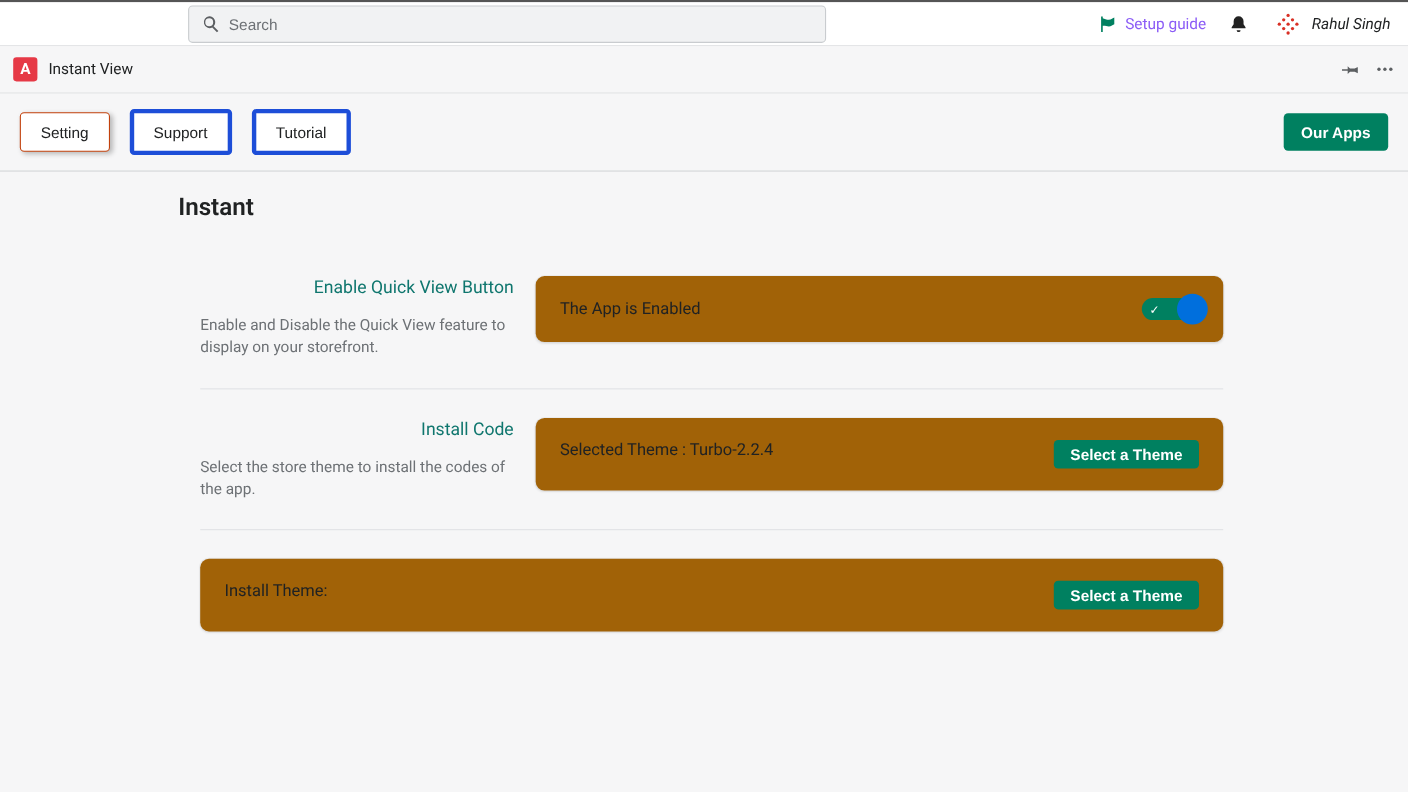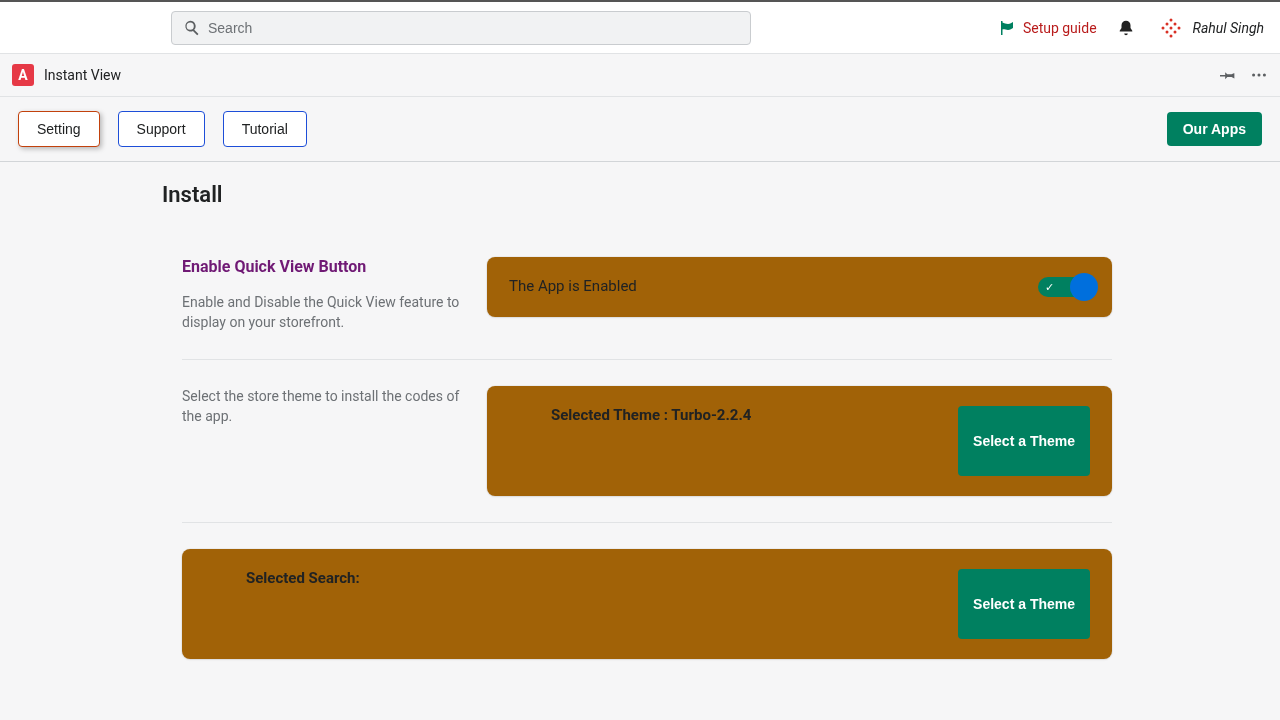--- a/index.html
+++ b/index.html
@@ -1,60 +1,60 @@
 <!DOCTYPE html>
 <html><head>
 <meta charset="utf-8">
 <style>
   * { box-sizing: border-box; margin: 0; padding: 0; }
   body { font-family: -apple-system, BlinkMacSystemFont, "Segoe UI", Roboto, sans-serif; background: #f6f6f7; color: #202223; width: 1280px; height: 720px; overflow: hidden; border-top: 2px solid #555; }
 
   
-  .topbar { height: 52px; background: #fff; display: flex; align-items: center; padding: 0 16px; border-bottom: 1px solid #e1e3e5; }
+  .topbar { height: 40px; background: #fff; display: flex; align-items: center; padding: 0 16px; border-bottom: 1px solid #e1e3e5; }
   .search-wrap { position: relative; margin-left: 155px; width: 580px; }
   .search-wrap .search-icon { position: absolute; left: 12px; top: 50%; transform: translateY(-50%); color: #5c5f62; }
   .search-input { width: 100%; height: 34px; background: #f1f2f3; border: 1px solid #c9cccf; border-radius: 4px; padding: 0 12px 0 36px; font-size: 14px; color: #6d7175; }
   .search-input::placeholder { color: #6d7175; }
   .topbar-spacer { flex: 1; }
-  .setup-guide { display: flex; align-items: flex-end; gap: 8px; color: #b91c1c; font-size: 14px; margin-right: 20px; cursor: pointer; }
+  .setup-guide { display: flex; align-items: flex-end; gap: 8px; color: #8b5cf6; font-size: 14px; margin-right: 20px; cursor: pointer; }
   .flag-icon { color: #008060; }
   .bell-icon { color: #222; margin-right: 22px; cursor: pointer; }
   .avatar-blob { width: 28px; height: 24px; margin-right: 8px; }
   .topbar-user { display: flex; align-items: center; font-size: 14px; color: #202223; cursor: pointer; font-style: italic; }
 
   
   .apphdr { height: 43px; background: #f6f6f7; border-bottom: 1px solid #e1e3e5; display: flex; align-items: center; padding: 0 12px; }
   .app-icon { width: 22px; height: 22px; background: #e63946; border-radius: 3px; display: flex; align-items: center; justify-content: center; color: #fff; font-weight: bold; font-size: 14px; margin-right: 10px; }
   .app-title { font-size: 14px; color: #202223; }
   .apphdr-spacer { flex: 1; }
   .pin-icon, .more-icon { color: #5c5f62; cursor: pointer; margin-left: 14px; }
 
   
   .tabsrow { display: flex; align-items: center; padding: 14px 18px; border-bottom: 1px solid #d2d5d8; }
-  .tab-btn { background: #fff; border: 1px solid #1d4ed8; border-radius: 4px; padding: 9px 18px; font-size: 14px; color: #202223; margin-right: 18px; cursor: pointer; }
+  .tab-btn { background: #fff; border: 4px solid #1d4ed8; border-radius: 4px; padding: 9px 18px; font-size: 14px; color: #202223; margin-right: 18px; cursor: pointer; }
   .tab-btn.active { border: 1px solid #c2410c; box-shadow: 2px 2px 5px rgba(0,0,0,0.25); }
   .tabsrow-spacer { flex: 1; }
   .ourapps-btn { background: #008060; color: #fff; border: none; border-radius: 4px; padding: 9px 16px; font-size: 14px; font-weight: 600; cursor: pointer; }
 
   
   .content { padding: 20px 0 0 0; }
   .page-title { font-size: 22px; font-weight: 600; margin-left: 162px; margin-bottom: 50px; }
 
   .section { display: flex; align-items: flex-start; padding: 0 0 26px 0; }
   .section-wrap { margin-left: 182px; margin-right: 168px; }
   .section-hr { border: none; border-top: 1px solid #e1e3e5; margin: 0 168px 0 182px; }
 
   .left-col { width: 305px; padding-right: 20px; }
-  .sec-title { font-size: 16px; font-weight: 700; margin-bottom: 16px; color: #701a75; }
+  .sec-title { font-size: 16px; font-weight: 400; margin-bottom: 16px; color: #0f766e; text-align: right; }
   .sec-desc { font-size: 14px; color: #6d7175; line-height: 1.45; }
 
   .card { flex: 1; background: #a16207; border-radius: 8px; box-shadow: 0 1px 2px rgba(0,0,0,0.08), 0 0 0 1px rgba(0,0,0,0.04); padding: 20px 22px; display: flex; align-items: flex-start; }
   .card-text { font-size: 15px; color: #202223; flex: 1; }
-  .card-text strong { font-weight: 700; margin-left: 42px; }
-  .select-btn { background: #008060; color: #fff; border: none; border-radius: 4px; padding: 27px 15px; font-size: 14px; font-weight: 600; cursor: pointer; }
+  .card-text strong { font-weight: 400; }
+  .select-btn { background: #008060; color: #fff; border: none; border-radius: 4px; padding: 5px 15px; font-size: 14px; font-weight: 600; cursor: pointer; }
 
   
   .toggle { position: relative; width: 52px; height: 20px; background: #008060; border-radius: 10px; cursor: pointer; display: flex; align-items: center; }
   .toggle-check { position: absolute; left: 7px; color: #fff; font-size: 11px; }
   .toggle-knob { position: absolute; right: -8px; width: 28px; height: 28px; background: #006fdd; border-radius: 50%; }
 
   svg { display: block; }
 </style>
 </head>
 <body>
@@ -123,53 +123,54 @@
 
 <div class="tabsrow">
   <button class="tab-btn active">Setting</button>
   <button class="tab-btn">Support</button>
   <button class="tab-btn">Tutorial</button>
   <div class="tabsrow-spacer"></div>
   <button class="ourapps-btn">Our Apps</button>
 </div>
 
 <div class="content">
-  <h1 class="page-title">Install</h1>
+  <h1 class="page-title">Instant</h1>
 
   <div class="section section-wrap">
     <div class="left-col">
       <div class="sec-title">Enable Quick View Button</div>
       <div class="sec-desc">Enable and Disable the Quick View feature to display on your storefront.</div>
     </div>
     <div class="card">
       <div class="card-text">The App is Enabled</div>
       <div class="toggle">
         <span class="toggle-check">✓</span>
         <span class="toggle-knob"></span>
       </div>
     </div>
   </div>
 
   <hr class="section-hr">
 
   <div class="section section-wrap" style="padding-top:26px;">
     <div class="left-col">
+      <div class="sec-title">Install Code</div>
       <div class="sec-desc">Select the store theme to install the codes of the app.</div>
     </div>
     <div class="card">
       <div class="card-text">
         <strong><span>Selected Theme : </span><span>Turbo-2.2.4</span></strong>
       </div>
       <button class="select-btn">Select a Theme</button>
     </div>
   </div>
 
   <hr class="section-hr">
 
   <div class="section section-wrap" style="padding-top:26px;">
     <div class="card">
       <div class="card-text">
-        <strong><span>Selected Search:</span><span></span></strong>
+        <strong><span>Install Theme:</span><span></span></strong>
       </div>
       <button class="select-btn">Select a Theme</button>
     </div>
   </div>
 </div>
 
 </body></html>

